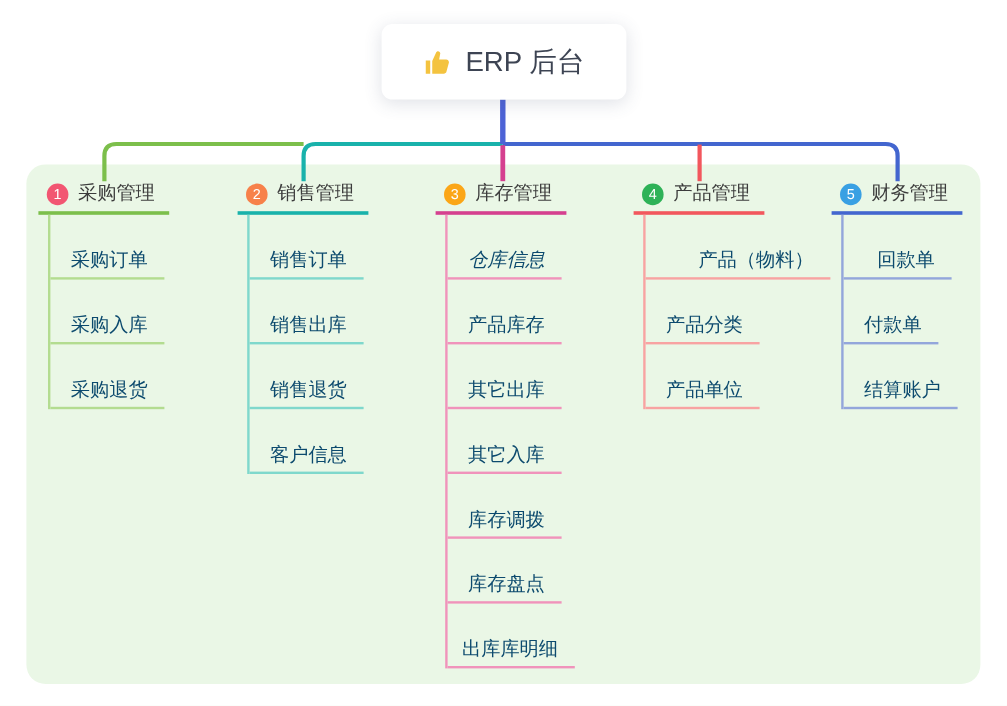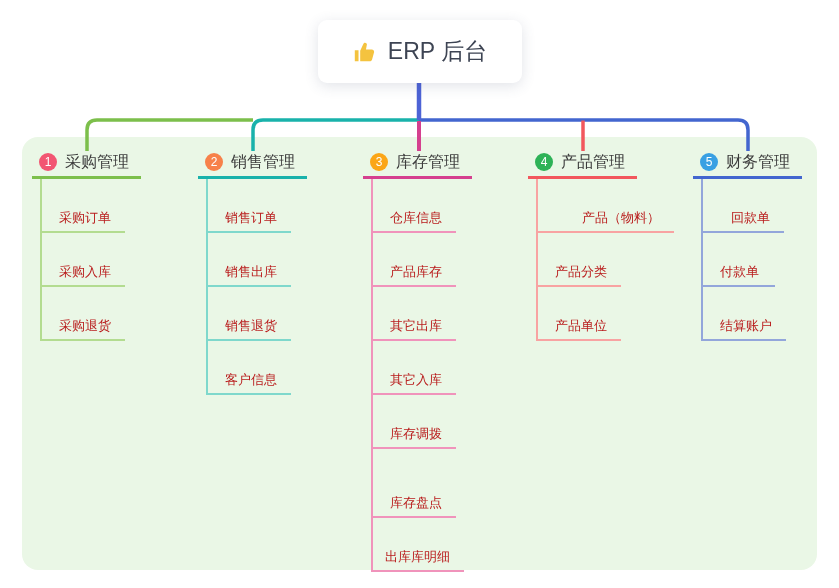--- a/index.html
+++ b/index.html
@@ -22,21 +22,21 @@
   .branch { position:absolute; top:151px; width:165px; }
   .branch-title { display:flex; align-items:center; gap:8px; width:109px;
                   padding:0 0 3px 7px; border-bottom:3px solid #888;
                   font-size:16px; line-height:22px; color:#3c3c3c; white-space:nowrap;
                   cursor:pointer; }
   .badge { width:18px; height:18px; border-radius:50%; flex:0 0 18px;
            color:#ffffff; font-size:12px; line-height:18px; text-align:center; }
   .branch-items { margin-left:8px; border-left:2px solid #ccc; width:fit-content; }
   .branch-item { width:fit-content; min-width:72px; white-space:nowrap;
                  padding:29px 14px 3px 17px; border-bottom:2px solid #ccc;
-                 font-size:13px; line-height:20px; color:#b91c1c; cursor:pointer; }
+                 font-size:16px; line-height:20px; color:#0c4a6e; cursor:pointer; }
 </style>
 </head>
 <body>
 
 <div class="stage">
 
   <div class="panel" id="panel" style="background: rgb(234, 247, 230);"></div>
 
   <svg class="connectors" viewBox="0 0 839 588">
     <path fill="none" stroke-width="3.5" d="M253,120 H97 Q87,120 87,130 V151" stroke="#7cbf4b"></path>
@@ -78,26 +78,26 @@
           <div class="branch-item" style="border-bottom-color: rgb(127, 216, 204);">销售退货</div>
           <div class="branch-item" style="border-bottom-color: rgb(127, 216, 204);">客户信息</div>
         </div>
       </div>
       <div class="branch" style="left: 363px;">
         <div class="branch-title" style="border-bottom-color: rgb(213, 64, 143);">
           <span class="badge" style="background: rgb(251, 166, 23);">3</span>
           <span>库存管理</span>
         </div>
         <div class="branch-items" style="border-left-color: rgb(240, 147, 187);">
-          <div class="branch-item" style="border-bottom-color: rgb(240, 147, 187);">仓库信息</div>
+          <div class="branch-item" style="border-bottom-color: rgb(240, 147, 187); font-style: italic;">仓库信息</div>
           <div class="branch-item" style="border-bottom-color: rgb(240, 147, 187);">产品库存</div>
           <div class="branch-item" style="border-bottom-color: rgb(240, 147, 187);">其它出库</div>
           <div class="branch-item" style="border-bottom-color: rgb(240, 147, 187);">其它入库</div>
           <div class="branch-item" style="border-bottom-color: rgb(240, 147, 187);">库存调拨</div>
-          <div class="branch-item" style="border-bottom-color: rgb(240, 147, 187); margin-top: 15px;">库存盘点</div>
+          <div class="branch-item" style="border-bottom-color: rgb(240, 147, 187);">库存盘点</div>
           <div class="branch-item" style="border-bottom-color: rgb(240, 147, 187); padding-left: 12px;">出库库明细</div>
         </div>
       </div>
       <div class="branch" style="left: 528px;">
         <div class="branch-title" style="border-bottom-color: rgb(242, 87, 93);">
           <span class="badge" style="background: rgb(46, 178, 87);">4</span>
           <span>产品管理</span>
         </div>
         <div class="branch-items" style="border-left-color: rgb(248, 163, 162);">
           <div class="branch-item" style="border-bottom-color: rgb(248, 163, 162); padding-left: 44px;">产品（物料）</div>

